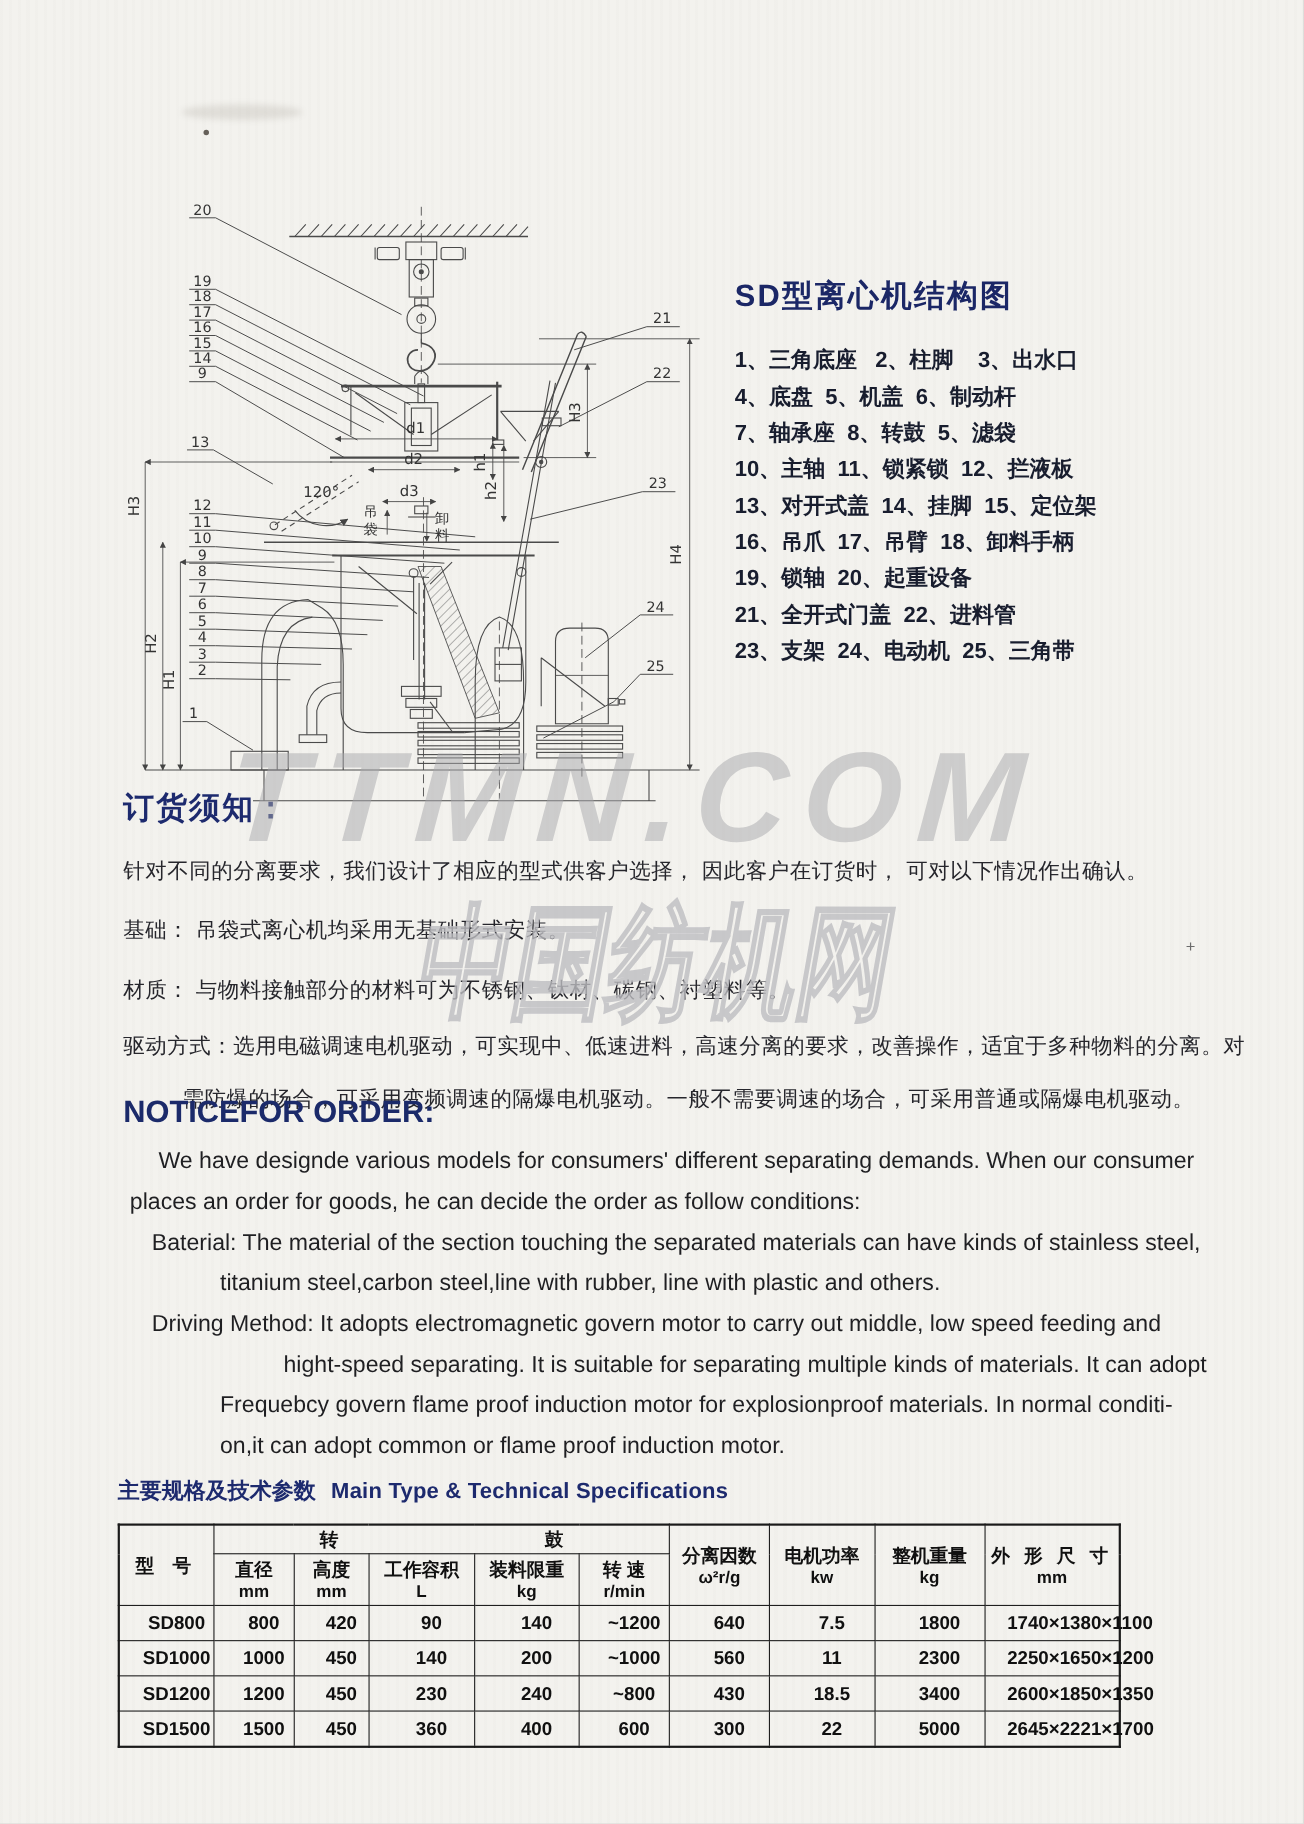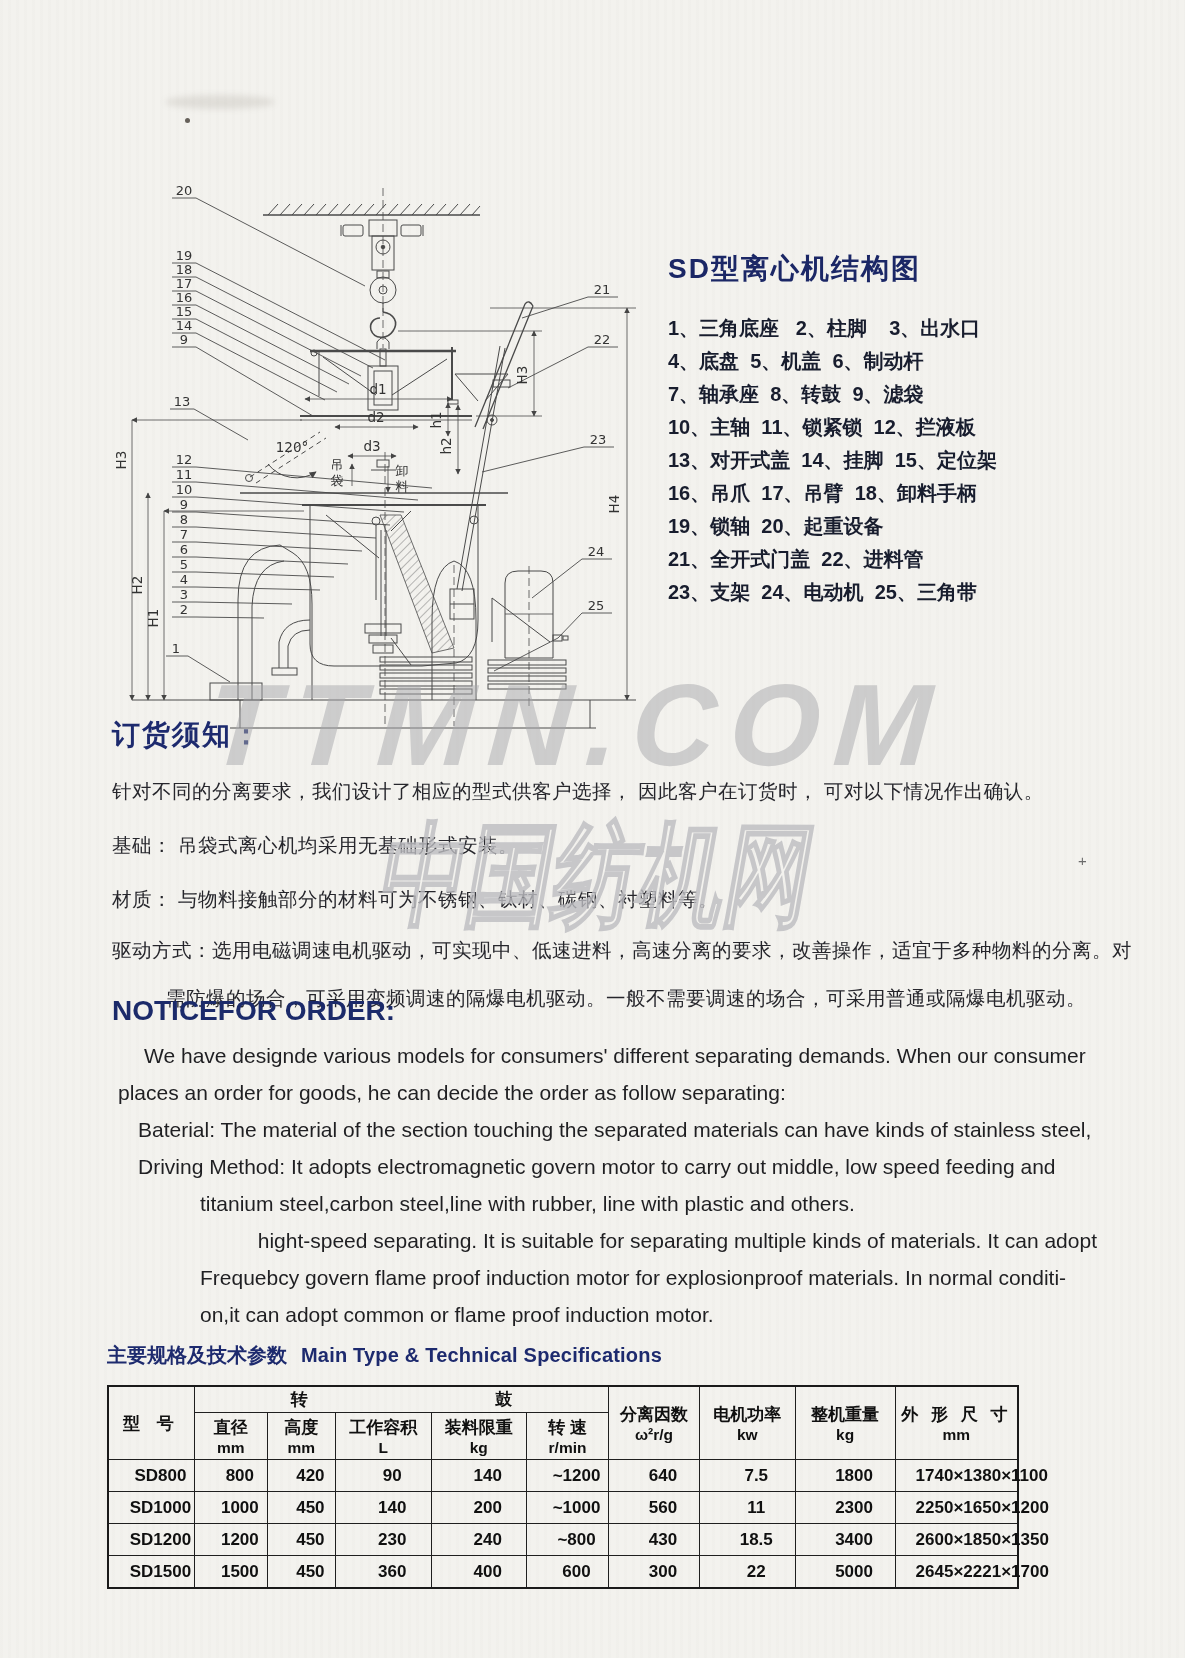--- a/index.html
+++ b/index.html
@@ -267,21 +267,21 @@
       <text x="257" y="317" text-anchor="middle">袋</text>
       <text x="322" y="307" text-anchor="middle">卸</text>
       <text x="322" y="323" text-anchor="middle">料</text>
     </g>
   </svg>
 
   <div class="parts">
     <div class="parts-title">SD型离心机结构图</div>
     <div class="pline">1、三角底座   2、柱脚    3、出水口</div>
     <div class="pline">4、底盘  5、机盖  6、制动杆</div>
-    <div class="pline">7、轴承座  8、转鼓  9、滤袋</div>
+    <div class="pline">7、轴承座  8、转鼓  5、滤袋</div>
     <div class="pline">10、主轴  11、锁紧锁  12、拦液板</div>
     <div class="pline">13、对开式盖  14、挂脚  15、定位架</div>
     <div class="pline">16、吊爪  17、吊臂  18、卸料手柄</div>
     <div class="pline">19、锁轴  20、起重设备</div>
     <div class="pline">21、全开式门盖  22、进料管</div>
     <div class="pline">23、支架  24、电动机  25、三角带</div>
   </div>
 
   <div class="cnnotice">
     <div class="cn-head">订货须知：</div>
@@ -293,24 +293,24 @@
   </div>
 
   <div class="wm1">TTMN.COM</div>
   <svg class="wm2" viewBox="0 0 470 200">
     <text x="0" y="0" transform="translate(24,152) skewX(-10)" font-size="112" font-weight="bold" textLength="430" lengthAdjust="spacingAndGlyphs" fill="none" stroke="#bdbdc1" stroke-width="2.2" opacity="0.8">中国纺机网</text>
   </svg>
 
   <div class="ennotice">
     <div class="en-head">NOTICEFOR ORDER:</div>
     <div class="en-line el0">We have designde various models for consumers' different separating demands. When our consumer</div>
-    <div class="en-line el1">places an order for goods, he can decide the order as follow separating:</div>
+    <div class="en-line el1">places an order for goods, he can decide the order as follow conditions:</div>
     <div class="en-line el2">Baterial: The material of the section touching the separated materials can have kinds of stainless steel,</div>
+    <div class="en-line el3">titanium steel,carbon steel,line with rubber, line with plastic and others.</div>
     <div class="en-line el4">Driving Method: It adopts electromagnetic govern motor to carry out middle, low speed feeding and</div>
-    <div class="en-line el3">titanium steel,carbon steel,line with rubber, line with plastic and others.</div>
     <div class="en-line el5">hight-speed separating. It is suitable for separating multiple kinds of materials. It can adopt</div>
     <div class="en-line el6">Frequebcy govern flame proof induction motor for explosionproof materials. In normal conditi-</div>
     <div class="en-line el7">on,it can adopt common or flame proof induction motor.</div>
   </div>
 
   <div class="spec">
     <div class="spec-title">
       <span>主要规格及技术参数</span><span class="en">Main Type &amp; Technical Specifications</span>
     </div>
     <table>

